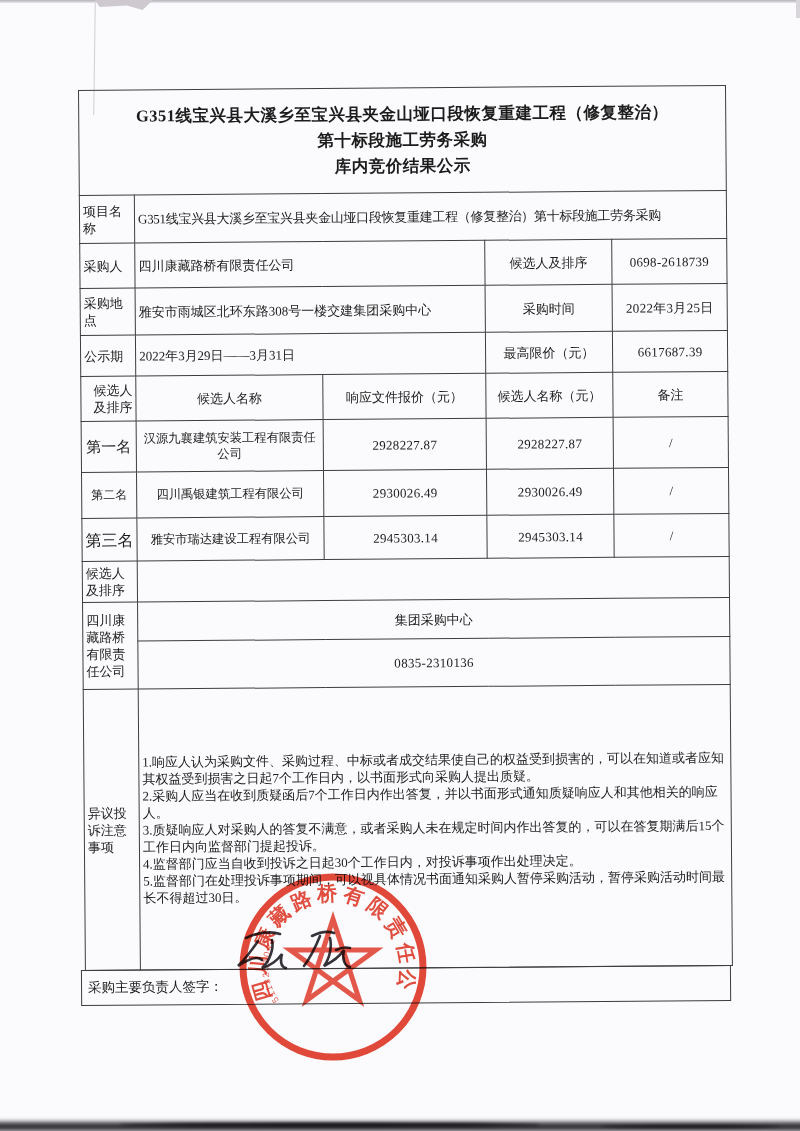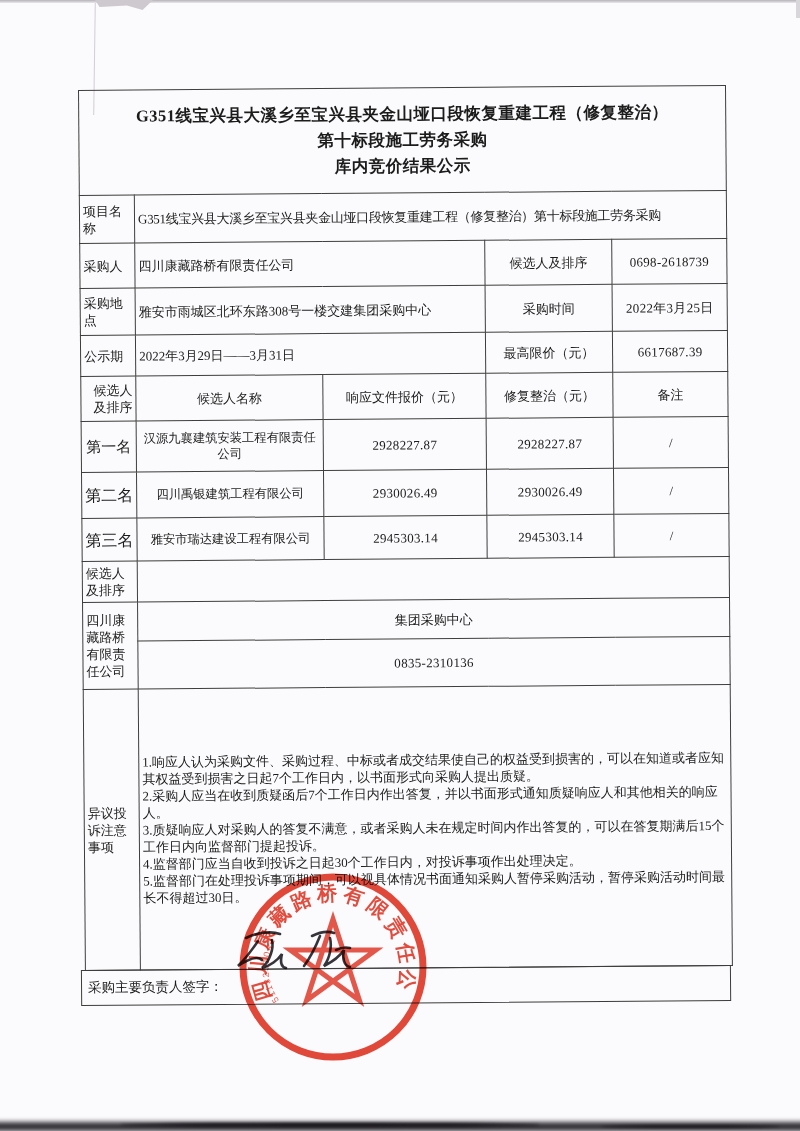--- a/index.html
+++ b/index.html
@@ -116,34 +116,34 @@
       <td class="lab">公示期</td>
       <td colspan="2" class="val">2022年3月29日——3月31日</td>
       <td class="ctr">最高限价（元）</td>
       <td class="num">6617687.39</td>
     </tr>
 
     <tr class="r-chead">
       <td class="lab" style="text-align:right">候选人及排序</td>
       <td>候选人名称</td>
       <td>响应文件报价（元）</td>
-      <td>修复整治（元）</td>
+      <td>候选人名称（元）</td>
       <td>备注</td>
     </tr>
 
     <tr class="r-c1">
       <td class="ctr" style="font-size:15px">第一名</td>
       <td class="ctr" style="font-size:12.3px;line-height:16px">汉源九襄建筑安装工程有限责任公司</td>
       <td class="num">2928227.87</td>
       <td class="num">2928227.87</td>
       <td class="ctr">/</td>
     </tr>
 
     <tr class="r-c2">
-      <td class="ctr" style="font-size:16px">第二名</td>
+      <td class="ctr" style="font-size:12px">第二名</td>
       <td class="ctr" style="font-size:12.3px">四川禹银建筑工程有限公司</td>
       <td class="num">2930026.49</td>
       <td class="num">2930026.49</td>
       <td class="ctr">/</td>
     </tr>
 
     <tr class="r-c3">
       <td class="ctr" style="font-size:16px">第三名</td>
       <td class="ctr" style="font-size:12.3px">雅安市瑞达建设工程有限公司</td>
       <td class="num">2945303.14</td>

